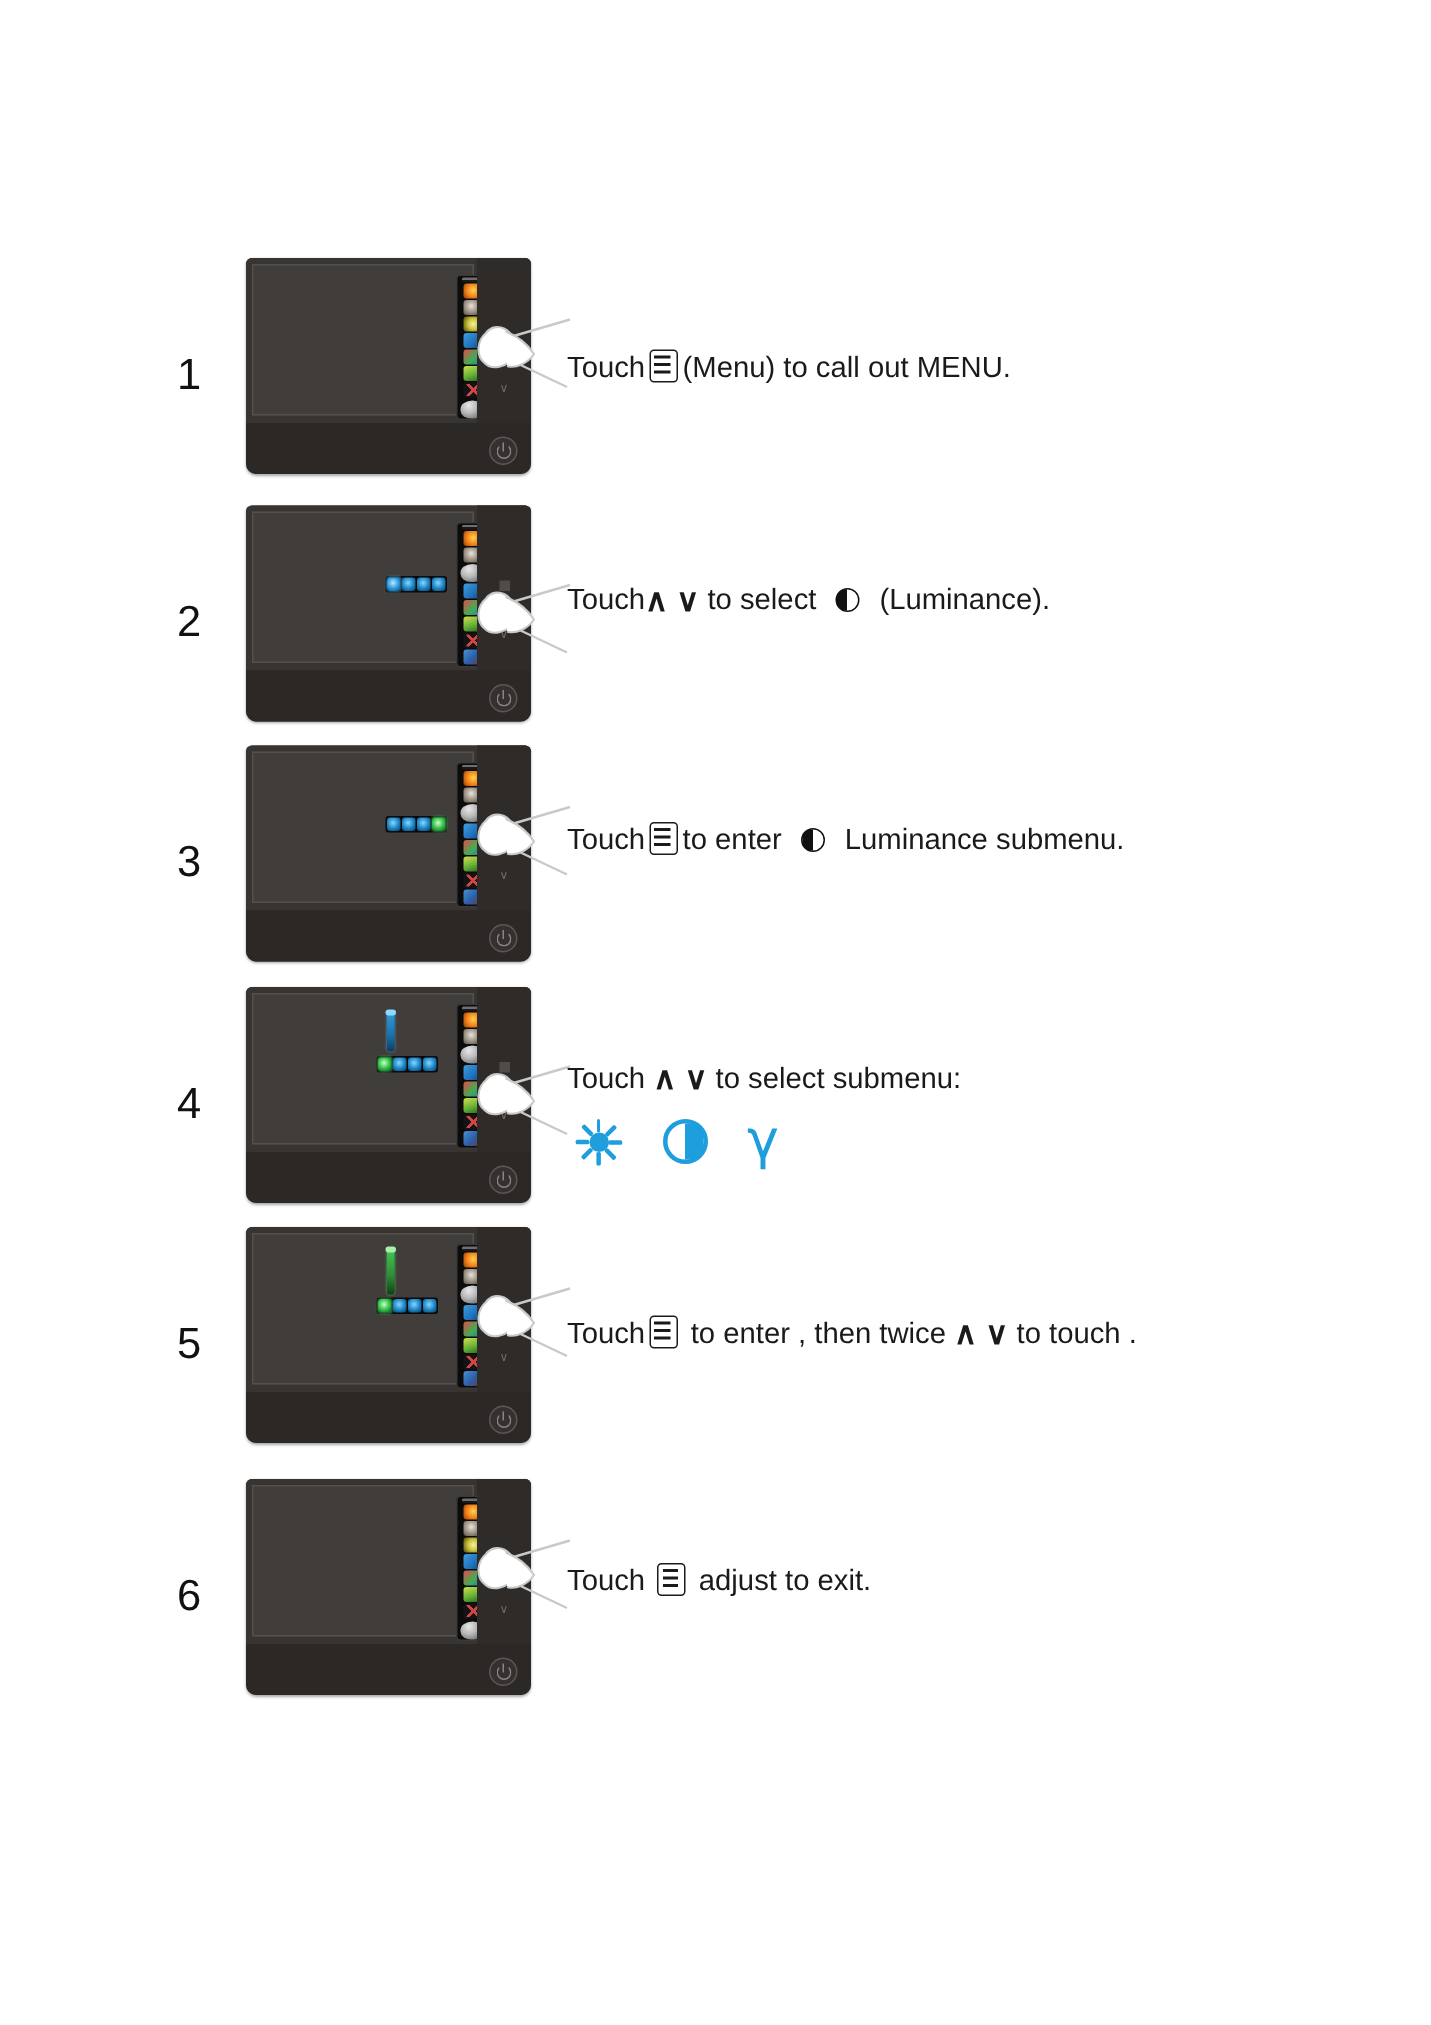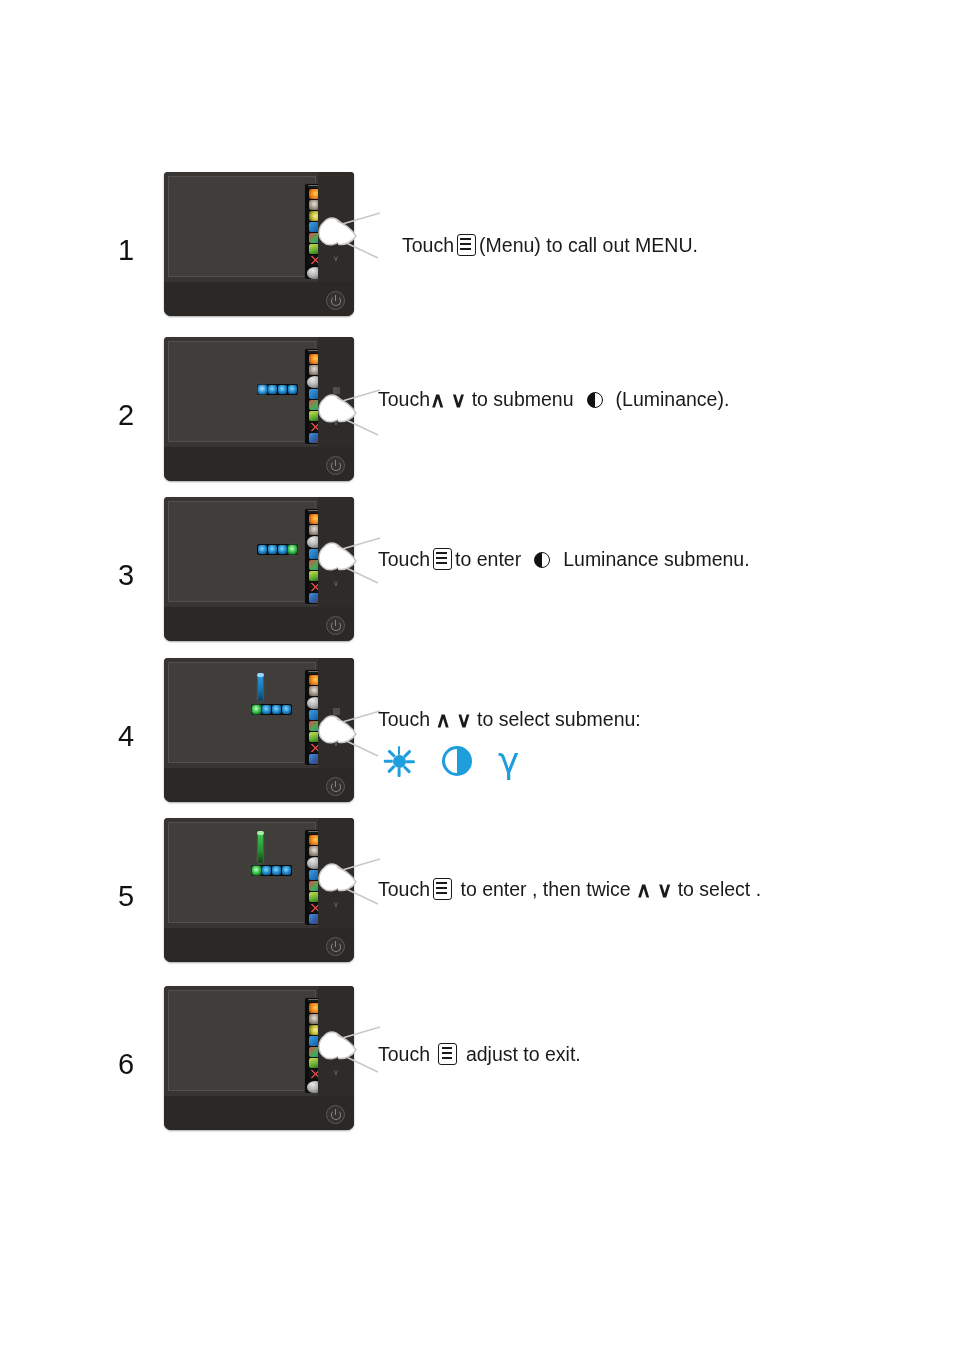--- a/index.html
+++ b/index.html
@@ -421,21 +421,21 @@
       </div>
 
       <svg class="finger" style="left:148px; top:34px;" width="72" height="62" viewBox="0 0 72 62">
         <path d="M12 16 C6 21, 5 31, 11 36 C16 41, 26 39, 30 32 C34 25, 30 16, 24 13 C20 11, 15 12, 12 16 Z" fill="#ffffff" stroke="#c9c9c9" stroke-width="1.4"></path>
         <path d="M27 19 L68 7" stroke="#c9c9c9" stroke-width="1.6" fill="none"></path>
         <path d="M28 34 L66 52" stroke="#c9c9c9" stroke-width="1.6" fill="none"></path>
         <path d="M25 15 C33 18, 40 24, 44 30 C40 36, 32 40, 26 38" fill="#ffffff" stroke="#c9c9c9" stroke-width="1.4"></path>
       </svg>
     </div>
 
-    <div class="instruction" style="top:60px;margin-left:24px;">
+    <div class="instruction" style="top:60px;">
       <span>Touch</span><span class="menu-glyph"><i></i><i></i><i></i></span><span>(Menu) to  call out MENU.</span>
     </div>
   </div>
 
   <div class="step" style="top:337px;">
     <div class="step-number" style="top:62px;">2</div>
 
     <div class="monitor" style="top:0px;">
       <div class="monitor-top">
         <div class="screen">
@@ -471,21 +471,21 @@
       <svg class="finger" style="left:148px; top:46px;" width="72" height="62" viewBox="0 0 72 62">
         <path d="M12 16 C6 21, 5 31, 11 36 C16 41, 26 39, 30 32 C34 25, 30 16, 24 13 C20 11, 15 12, 12 16 Z" fill="#ffffff" stroke="#c9c9c9" stroke-width="1.4"></path>
         <path d="M27 19 L68 7" stroke="#c9c9c9" stroke-width="1.6" fill="none"></path>
         <path d="M28 34 L66 52" stroke="#c9c9c9" stroke-width="1.6" fill="none"></path>
         <path d="M25 15 C33 18, 40 24, 44 30 C40 36, 32 40, 26 38" fill="#ffffff" stroke="#c9c9c9" stroke-width="1.4"></path>
       </svg>
     </div>
 
     <div class="instruction" style="top:48px;">
       <span>Touch</span><span class="chev">∧</span>&nbsp;<span class="chev">∨</span>
-      <span>to submenu</span><span class="lum-icon"><span class="ray" style="transform:rotate(0deg);"></span><span class="ray" style="transform:rotate(45deg);"></span><span class="ray" style="transform:rotate(90deg);"></span><span class="ray" style="transform:rotate(135deg);"></span><span class="disc"></span></span><span>(Luminance).</span>
+      <span>to select</span><span class="lum-icon"><span class="ray" style="transform:rotate(0deg);"></span><span class="ray" style="transform:rotate(45deg);"></span><span class="ray" style="transform:rotate(90deg);"></span><span class="ray" style="transform:rotate(135deg);"></span><span class="disc"></span></span><span>(Luminance).</span>
     </div>
   </div>
 
   <div class="step" style="top:497px;">
     <div class="step-number" style="top:62px;">3</div>
 
     <div class="monitor" style="top:0px;">
       <div class="monitor-top">
         <div class="screen">
           <div class="osd-submenu" style="left:88px; top:42px;">
@@ -642,21 +642,21 @@
         <path d="M12 16 C6 21, 5 31, 11 36 C16 41, 26 39, 30 32 C34 25, 30 16, 24 13 C20 11, 15 12, 12 16 Z" fill="#ffffff" stroke="#c9c9c9" stroke-width="1.4"></path>
         <path d="M27 19 L68 7" stroke="#c9c9c9" stroke-width="1.6" fill="none"></path>
         <path d="M28 34 L66 52" stroke="#c9c9c9" stroke-width="1.6" fill="none"></path>
         <path d="M25 15 C33 18, 40 24, 44 30 C40 36, 32 40, 26 38" fill="#ffffff" stroke="#c9c9c9" stroke-width="1.4"></path>
       </svg>
     </div>
 
     <div class="instruction" style="top:58px;">
       <span>Touch</span><span class="menu-glyph"><i></i><i></i><i></i></span>&nbsp;<span>to enter ,  then twice</span>
       <span class="chev">∧</span>&nbsp;<span class="chev">∨</span>
-      <span>to  select .</span>
+      <span>to  touch .</span>
     </div>
   </div>
 
   <div class="step" style="top:986px;">
     <div class="step-number" style="top:62px;">6</div>
 
     <div class="monitor" style="top:0px;">
       <div class="monitor-top">
         <div class="screen">
           <div class="osd-strip">

